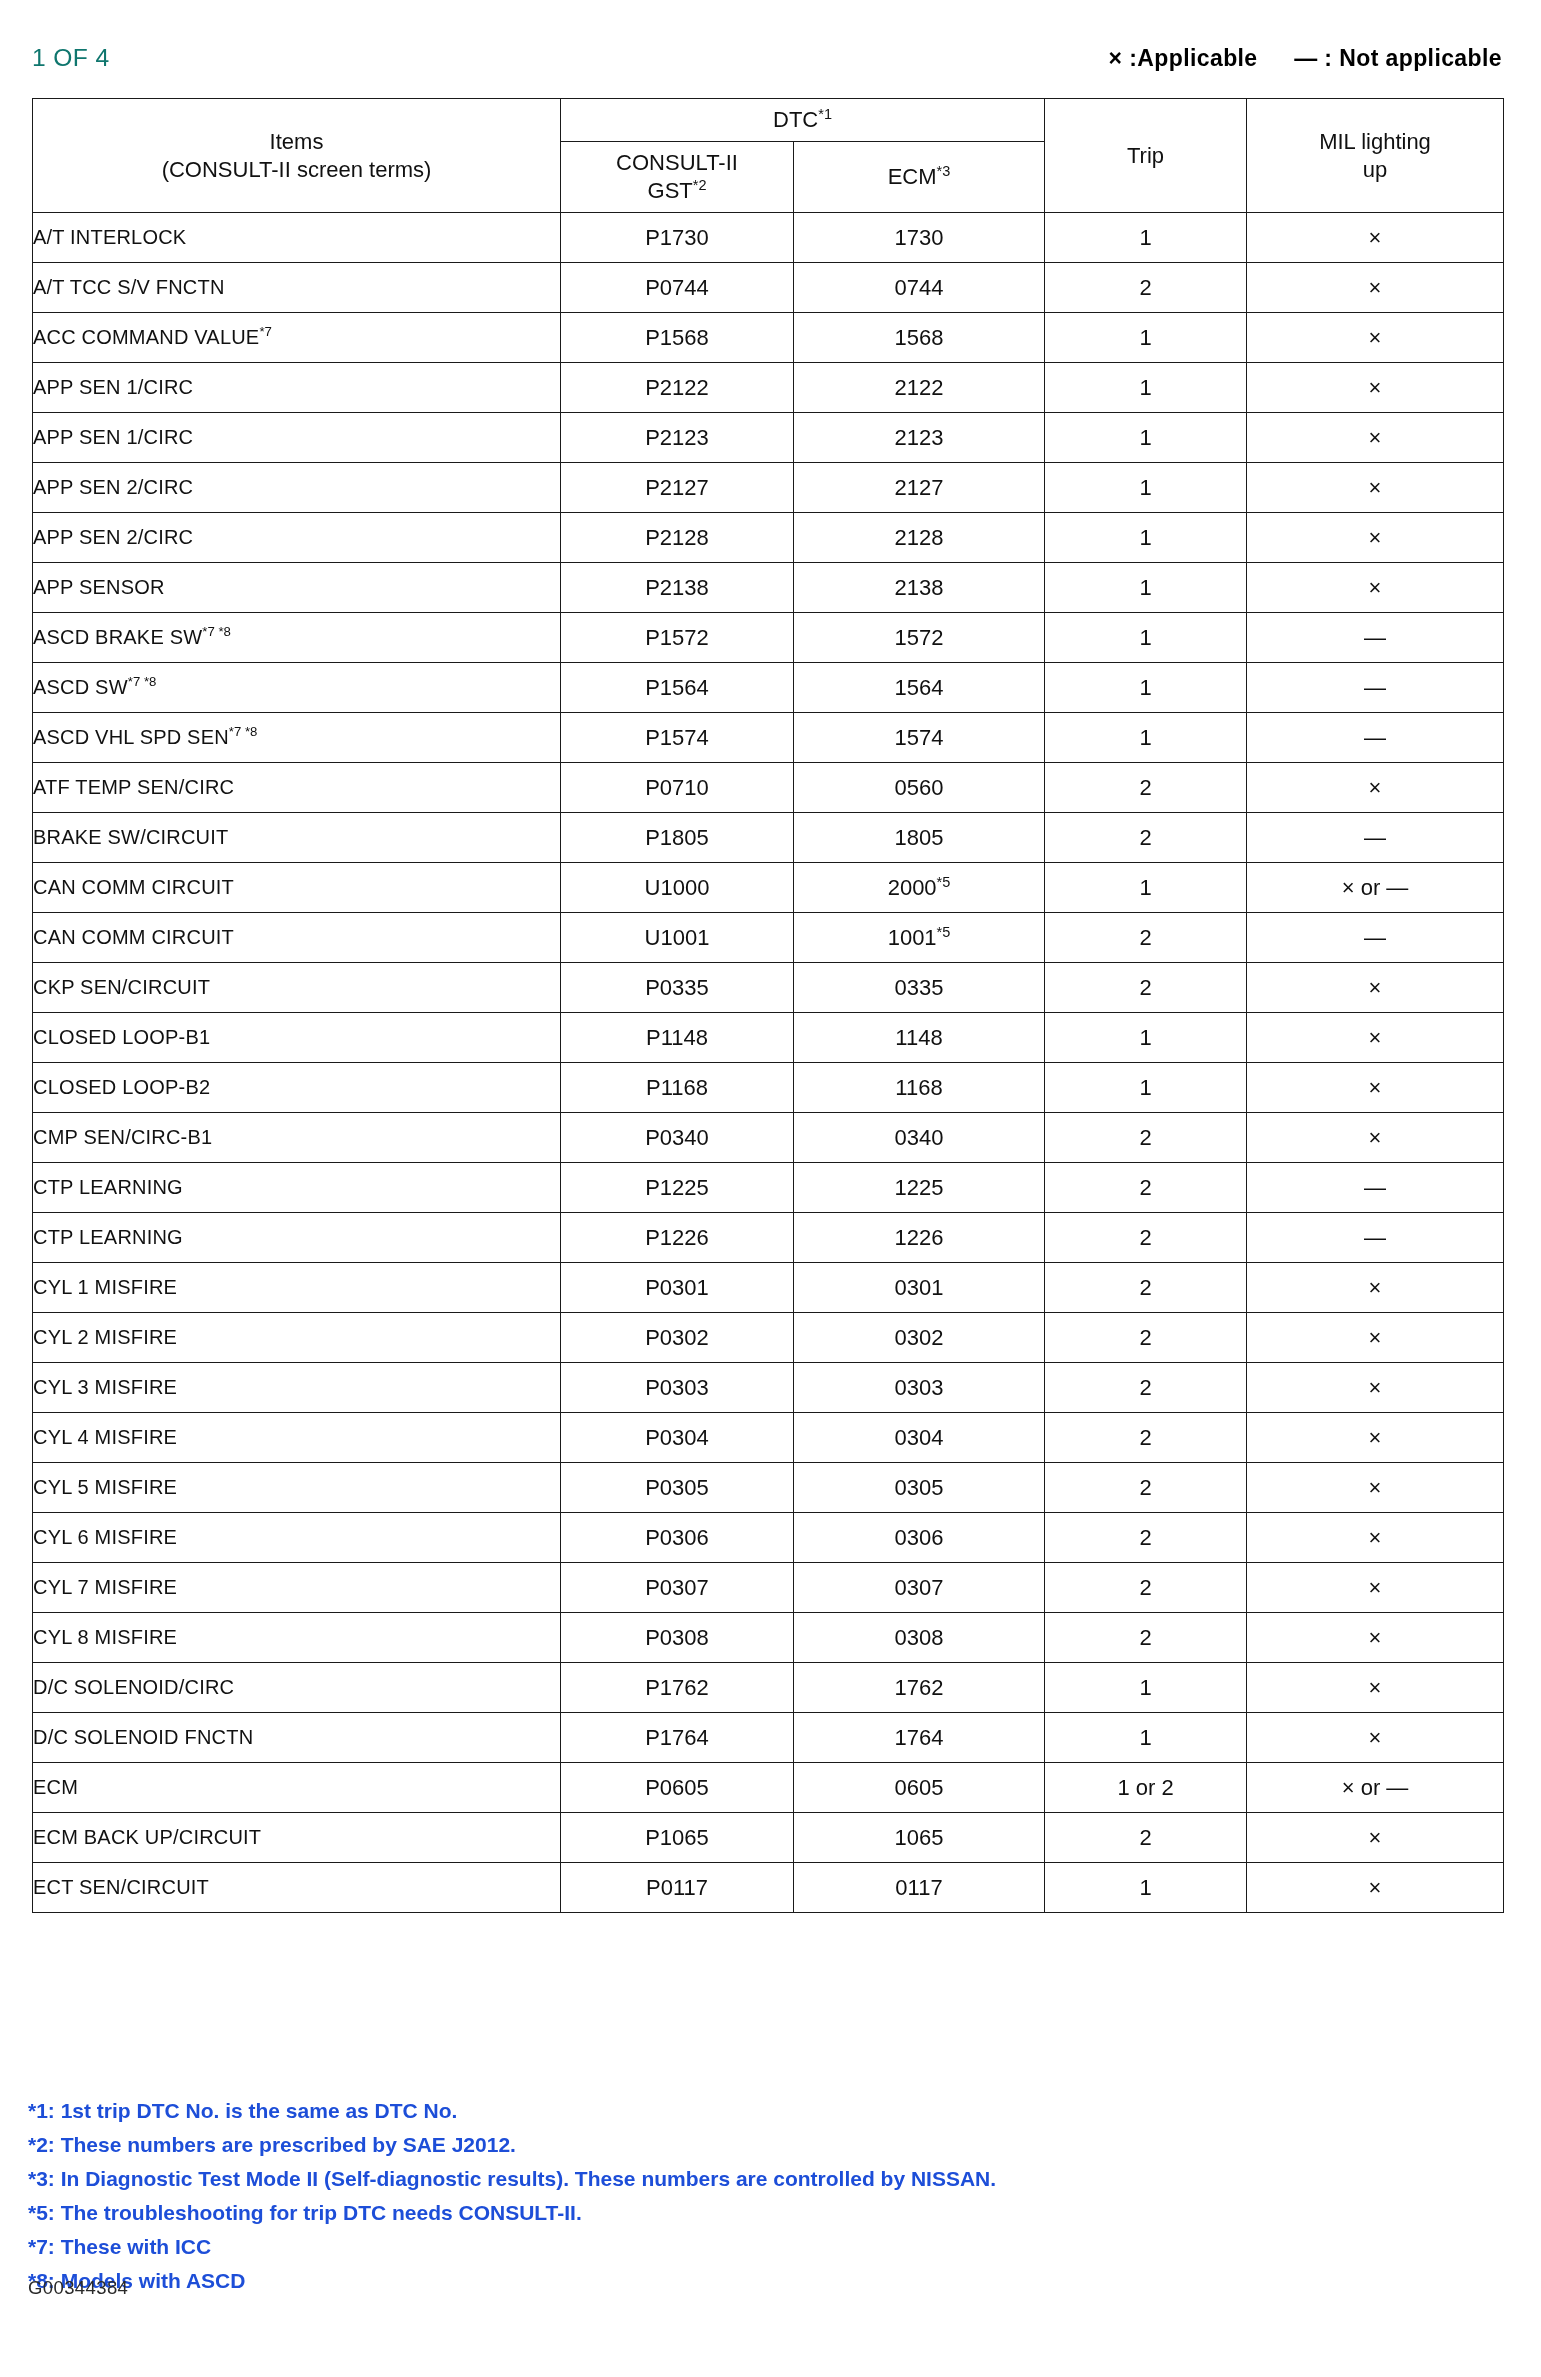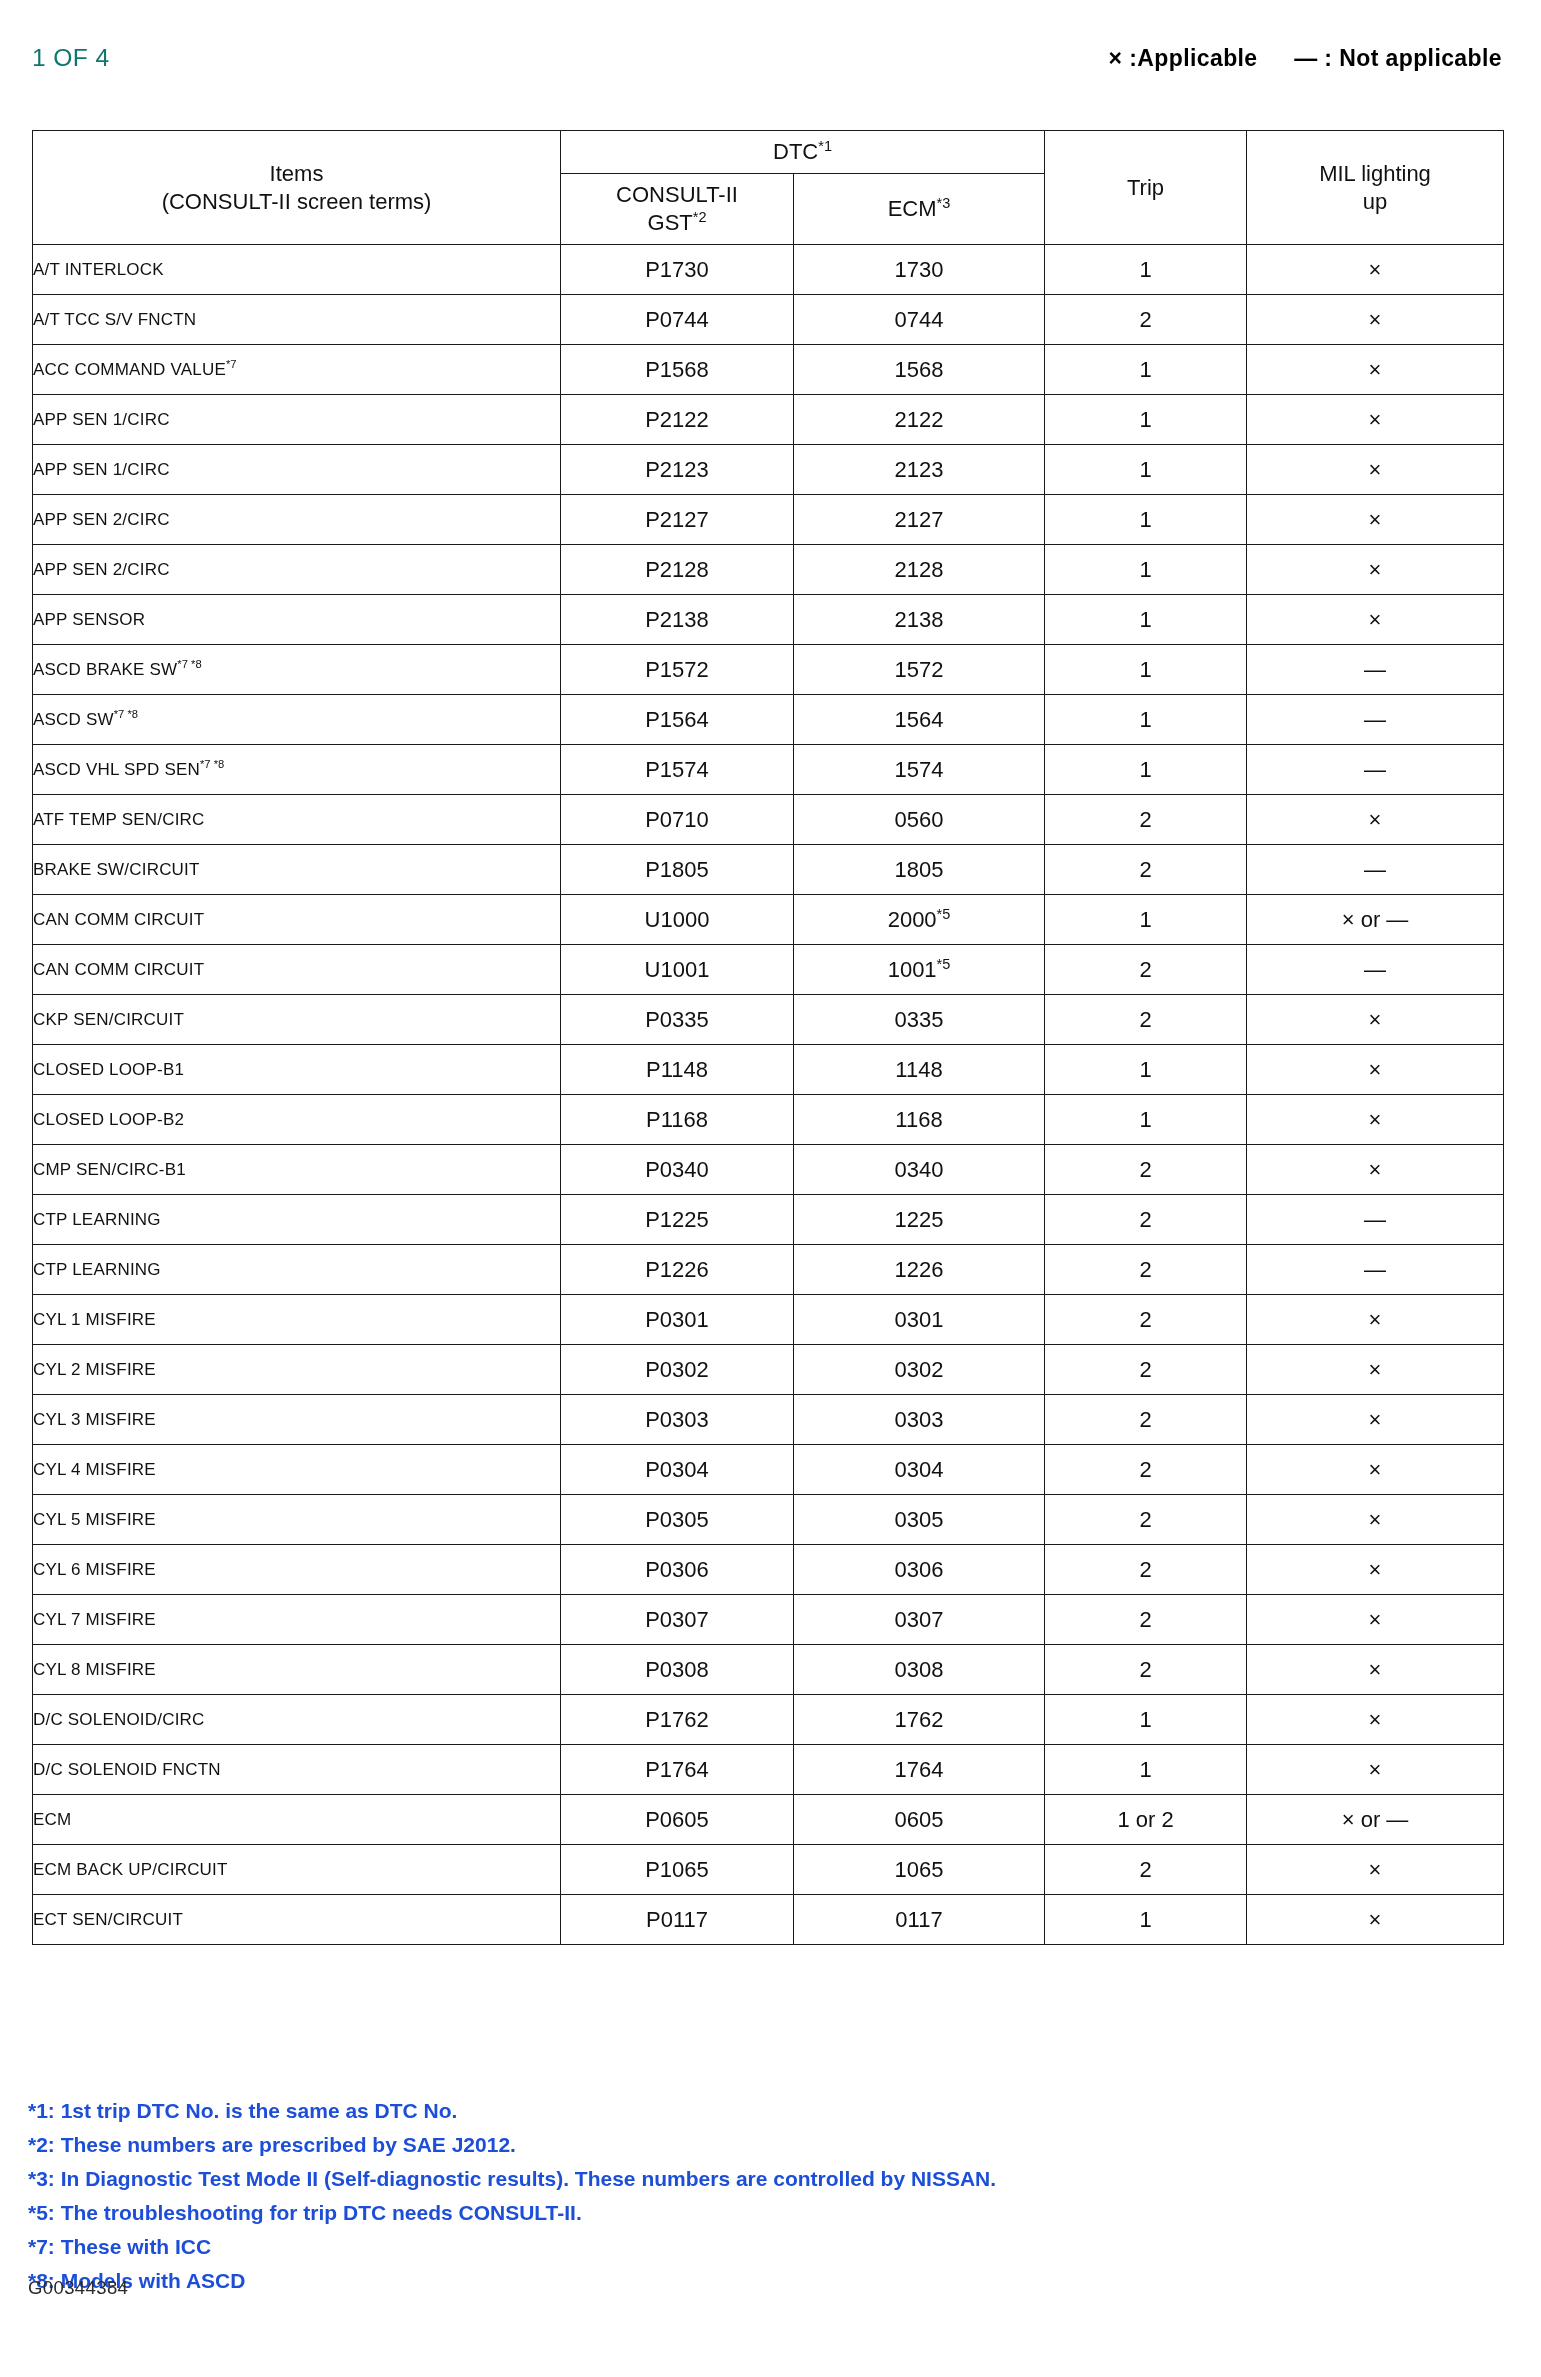--- a/index.html
+++ b/index.html
@@ -49,21 +49,20 @@
     width: 23px;
   }
   table.dtc {
     position: absolute;
     left: 32px;
     top: 98px;
     width: 1470px;
     border-collapse: collapse;
     table-layout: fixed;
     font-size: 22px;
-    margin-top: 32px;
   }
   table.dtc th, table.dtc td {
     border: 1.8px solid #1a1a1a;
     padding: 0;
     vertical-align: middle;
   }
   table.dtc thead th {
     font-weight: normal;
     text-align: center;
     line-height: 1.28;
@@ -72,21 +71,21 @@
   }
   .col-item   { width: 528px; }
   .col-gst    { width: 233px; }
   .col-ecm    { width: 251px; }
   .col-trip   { width: 202px; }
   .col-mil    { width: 257px; }
 
   td.item {
     text-align: left;
     padding: 8px 0 8px 14px;
-    font-size: 17px;
+    font-size: 20px;
     letter-spacing: 0.2px;
     white-space: nowrap;
   }
   td.ctr {
     text-align: center;
     font-size: 22px;
   }
   tbody tr {
     height: 50px;
   }

